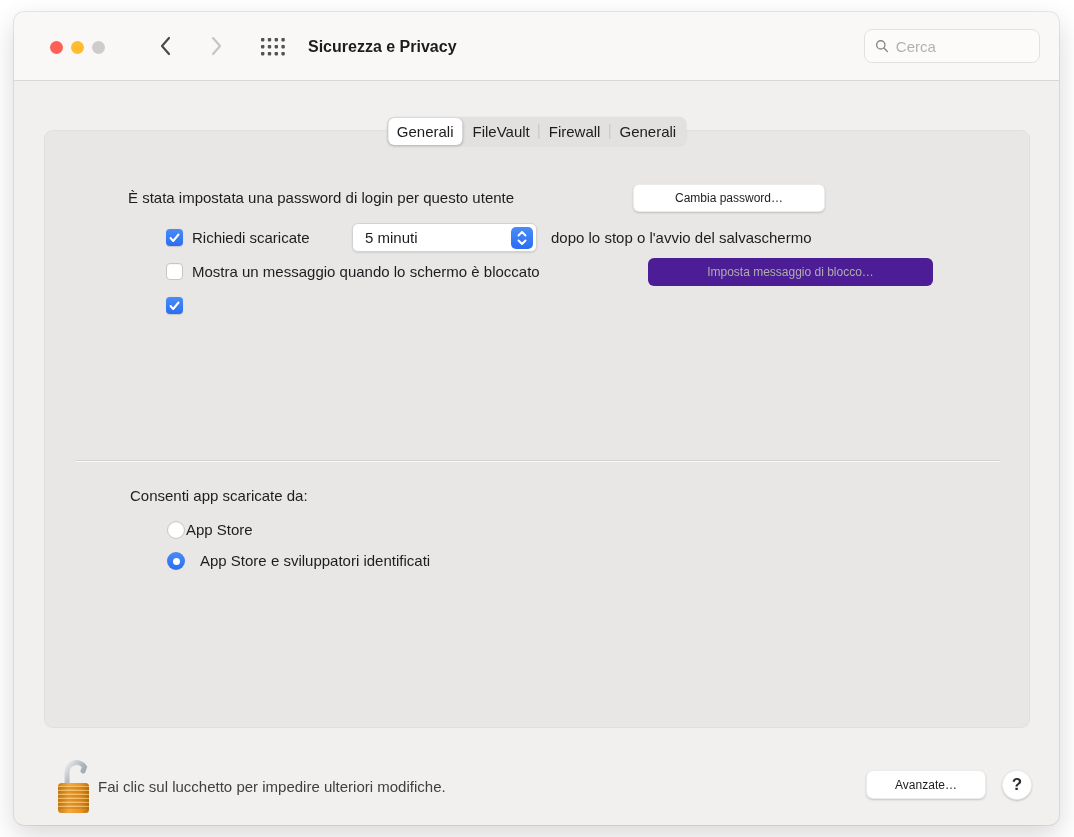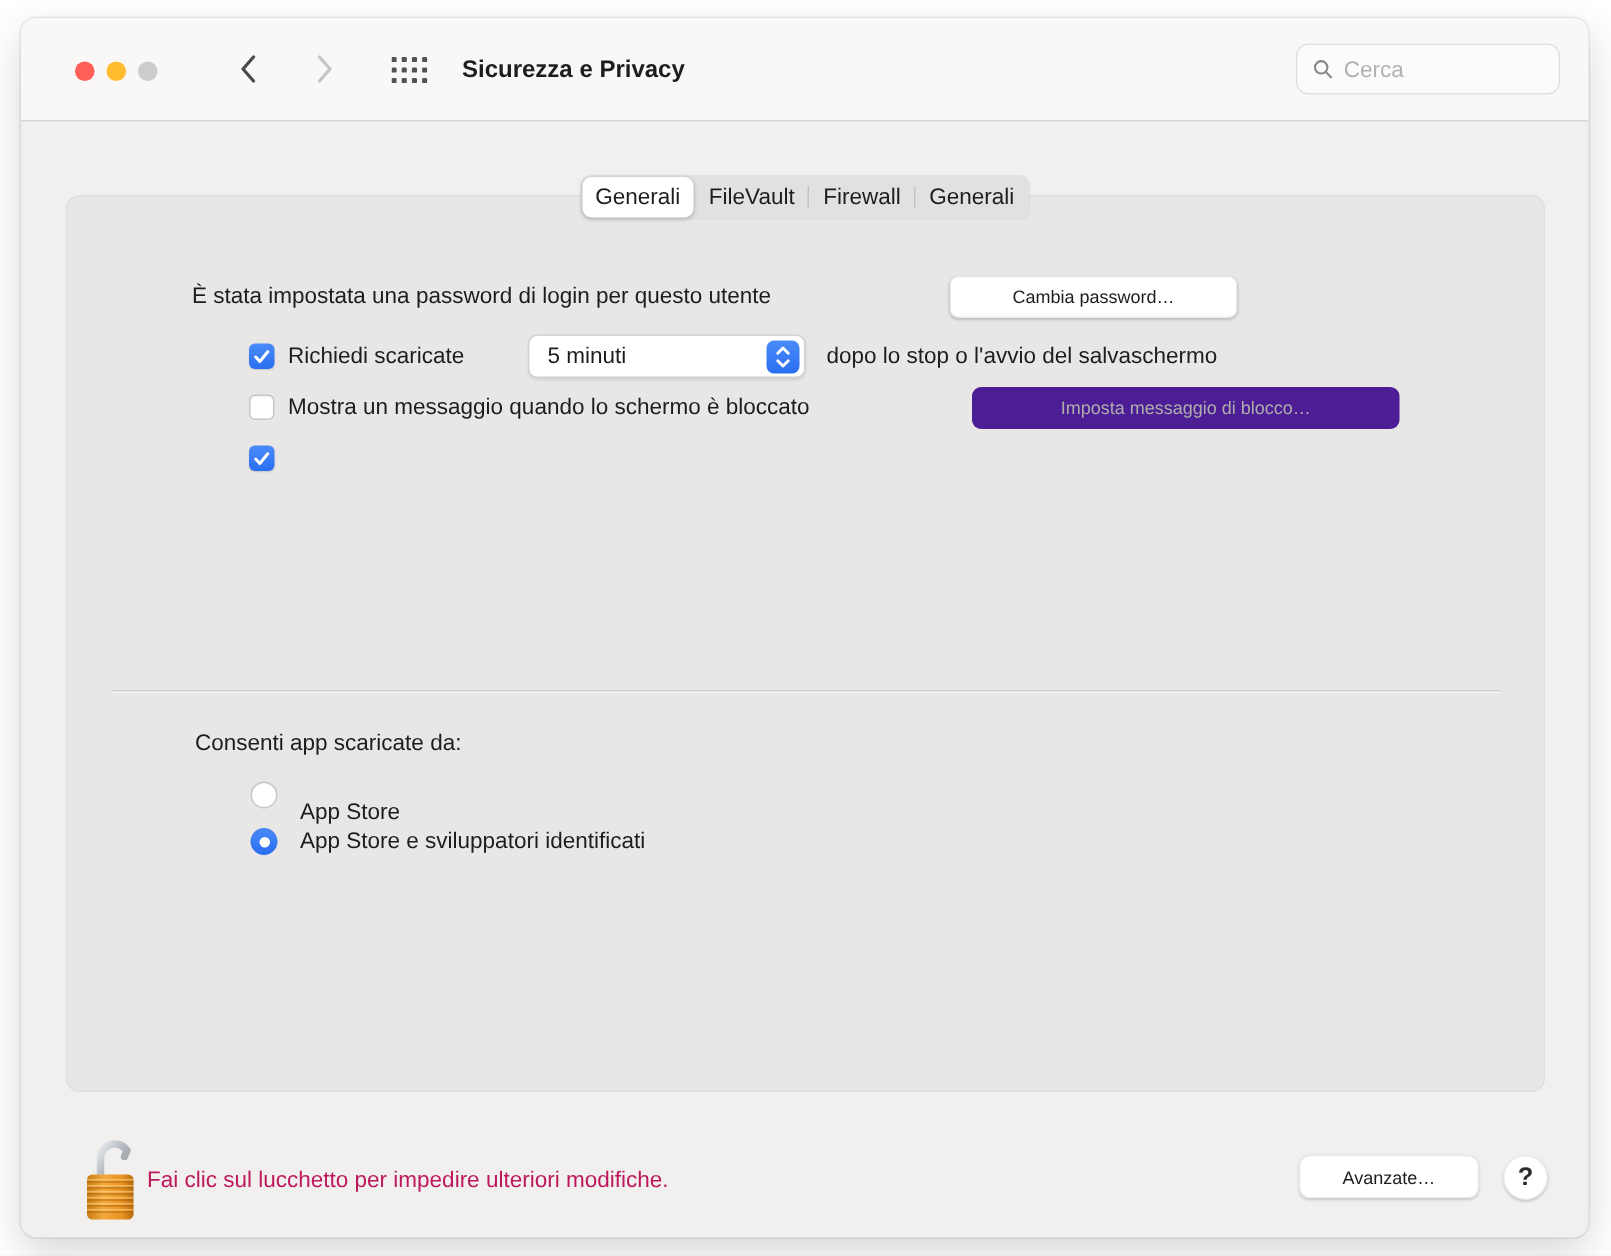--- a/index.html
+++ b/index.html
@@ -96,21 +96,21 @@
     display:flex; align-items:center; justify-content:center;
   }
   .radio.selected {
     background:linear-gradient(#4a8bf8, #2a6ef2); border:none;
   }
   .radio-dot { width:7px; height:7px; border-radius:50%; background:#ffffff; display:block; }
 
   .divider { position:absolute; left:61px; top:448px; width:925px; height:2px;
     border-top:1px solid #d5d3d1; border-bottom:1px solid rgba(255,255,255,0.75); }
 
-  .hint-text { position:absolute; left:84px; top:765px; font-size:15px; line-height:20px; color:#be185d; white-space:nowrap; }
+  .hint-text { position:absolute; left:84px; top:765px; font-size:15px; line-height:20px; color:#404040; white-space:nowrap; }
 
   .help-btn {
     position:absolute; left:988px; top:758px; width:30px; height:30px; border-radius:50%;
     background:#ffffff; border:0.5px solid rgba(0,0,0,0.08);
     box-shadow:0 1px 2px rgba(0,0,0,0.2);
     font-size:17px; font-weight:700; color:#2b2b2b;
     display:flex; align-items:center; justify-content:center;
   }
   .lock-wrap { position:absolute; left:40px; top:741px; width:40px; height:64px; }
 </style>
@@ -203,21 +203,21 @@
     <svg width="11" height="10" viewBox="0 0 11 10">
         <polyline points="1.5,5 4.2,8 9.5,1.5" fill="none" stroke="#ffffff" stroke-width="2" stroke-linecap="round" stroke-linejoin="round"></polyline>
       </svg>
   </div>
 
   <div class="divider"></div>
 
   <div class="static-text" style="left:116px; top:474px;">Consenti app scaricate da:</div>
 
   <div class="radio" style="left:153px; top:509px;"></div>
-  <div class="static-text" style="left:186px; top:508px;margin-top:12px;">App Store</div>
+  <div class="static-text" style="left:172px; top:508px;">App Store</div>
 
   <div class="radio selected" style="left:153px; top:540px;">
     <span class="radio-dot"></span>
   </div>
   <div class="static-text" style="left:186px; top:539px;">App Store e sviluppatori identificati</div>
 
   <div class="lock-wrap">
     <svg width="40" height="64" viewBox="0 0 40 64">
       <defs>
         <linearGradient id="lockbody" x1="0" y1="0" x2="1" y2="0">

